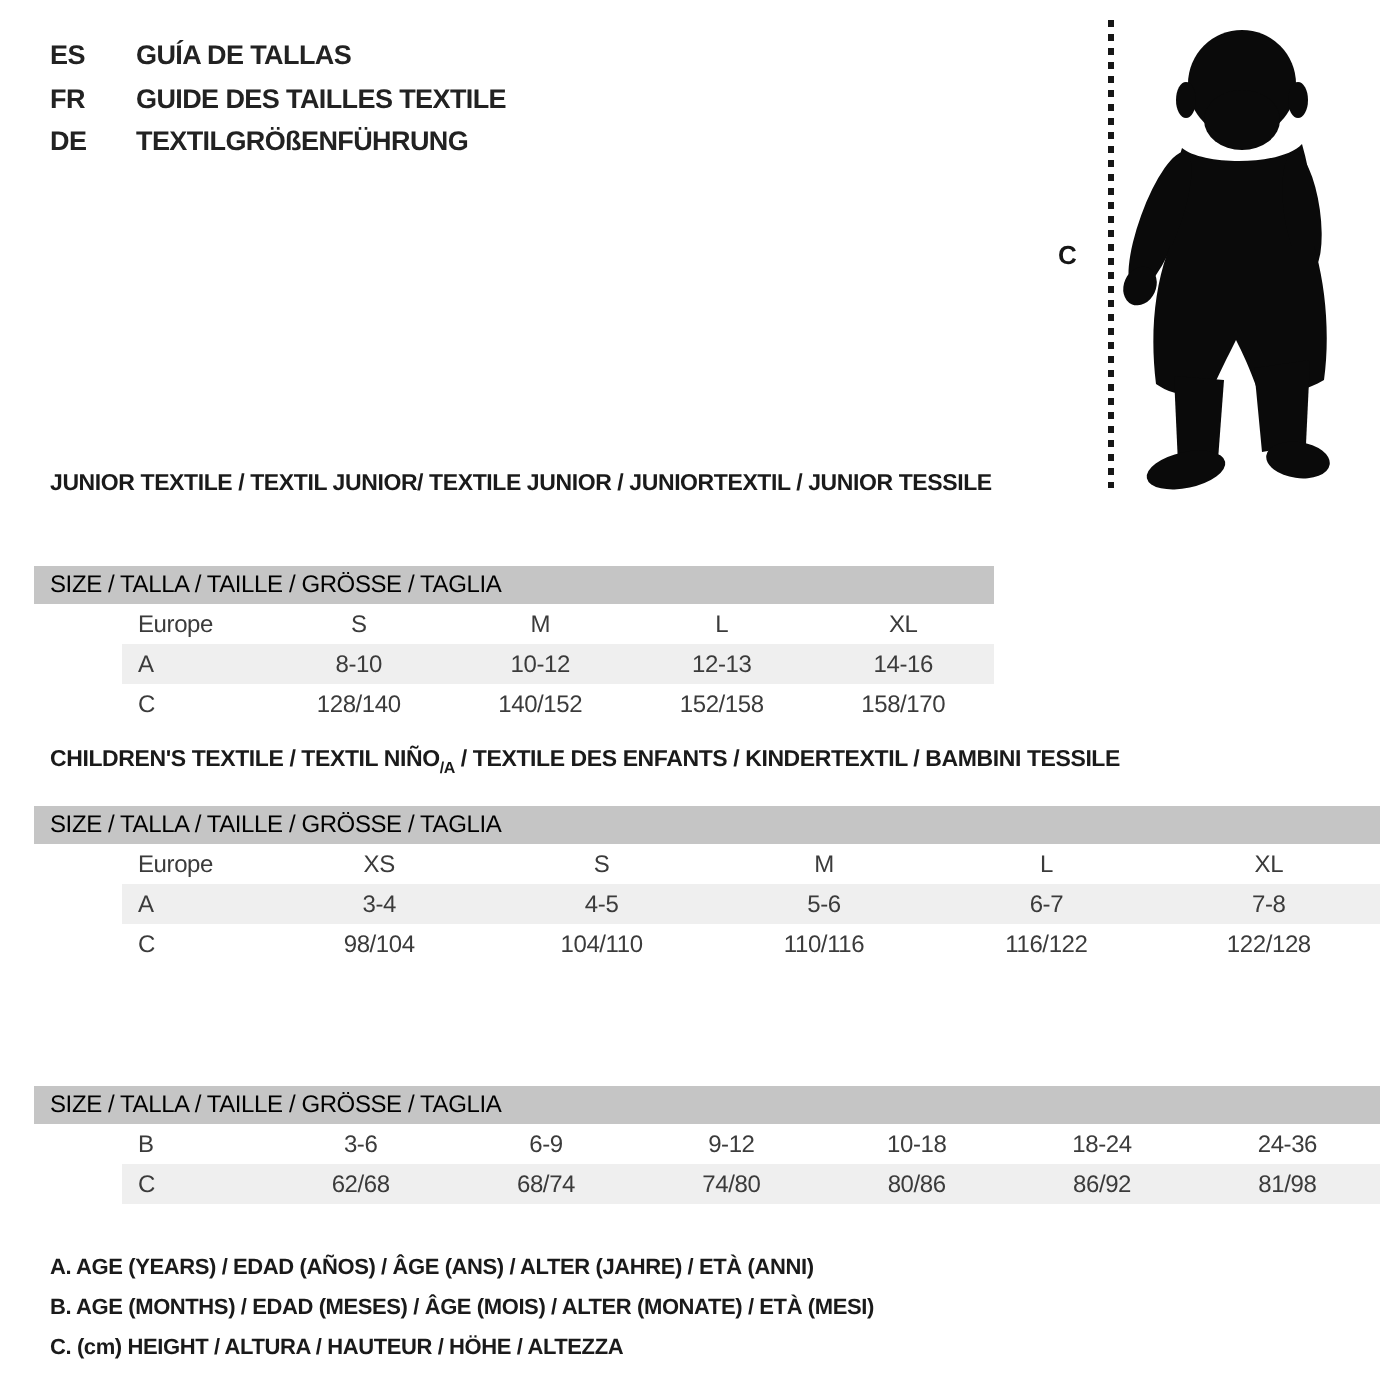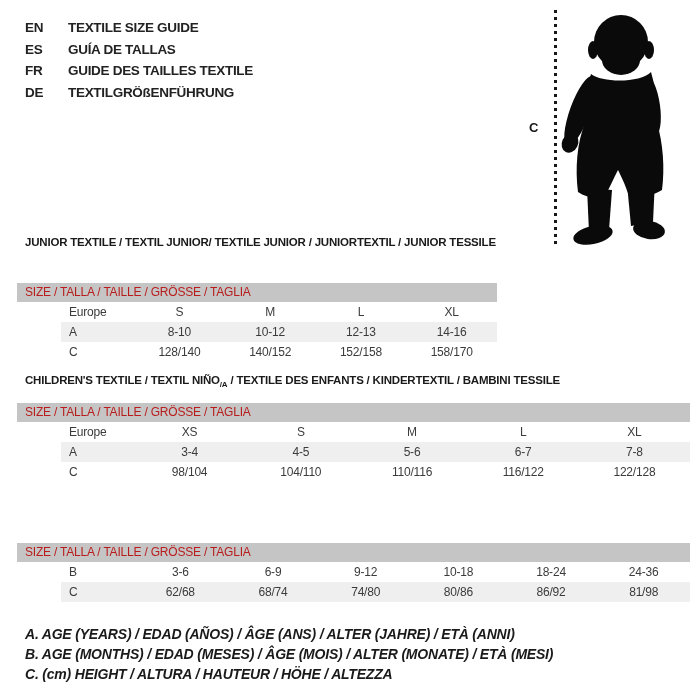--- a/index.html
+++ b/index.html
@@ -22,41 +22,37 @@
   .baby-svg{position:absolute;left:37px;top:8px;}
   
   .sec-title{position:absolute;left:25px;font-weight:bold;font-size:11.5px;letter-spacing:-0.2px;color:#1a1a1a;white-space:nowrap;}
   .sec-title sub{font-size:8px;}
   .two-line{line-height:20px;}
   .table{position:absolute;left:17px;}
   .t1{top:283px;width:480px;}
   .t2{top:403px;width:673px;}
   .t3{top:543px;width:673px;}
   .thead{
-    height:19px;background:#c5c5c5;color:#b91c1c;font-size:12px;line-height:19px;
+    height:19px;background:#c5c5c5;color:#000000;font-size:12px;line-height:19px;
     padding-left:8px;letter-spacing:-0.2px;
   }
   .trow{display:flex;height:20px;align-items:center;font-size:12px;color:#3b3b3b;letter-spacing:-0.2px;margin-left:44px;}
   .trow.shaded{background:#efefef;}
   .tlabel{width:65px;padding-left:8px;}
   .tcell{flex:1;text-align:center;}
   
   .footnotes{position:absolute;left:25px;top:624px;}
-  .footnote{height:20px;line-height:20px;font-weight:bold;font-size:14px;letter-spacing:-0.2px;color:#1a1a1a;white-space:nowrap;font-style:italic;}
+  .footnote{height:20px;line-height:20px;font-weight:bold;font-size:11px;letter-spacing:-0.2px;color:#1a1a1a;white-space:nowrap;}
 </style>
 </head>
 <body>
 
 <div class="page">
 
   <div class="lang-list">
-    <div class="lang-row">
-      <span class="lang-code">EN</span>
-      <span class="lang-title">TEXTILE SIZE GUIDE</span>
-    </div>
     <div class="lang-row">
       <span class="lang-code">ES</span>
       <span class="lang-title">GUÍA DE TALLAS</span>
     </div>
     <div class="lang-row">
       <span class="lang-code">FR</span>
       <span class="lang-title">GUIDE DES TAILLES TEXTILE</span>
     </div>
     <div class="lang-row">
       <span class="lang-code">DE</span>

